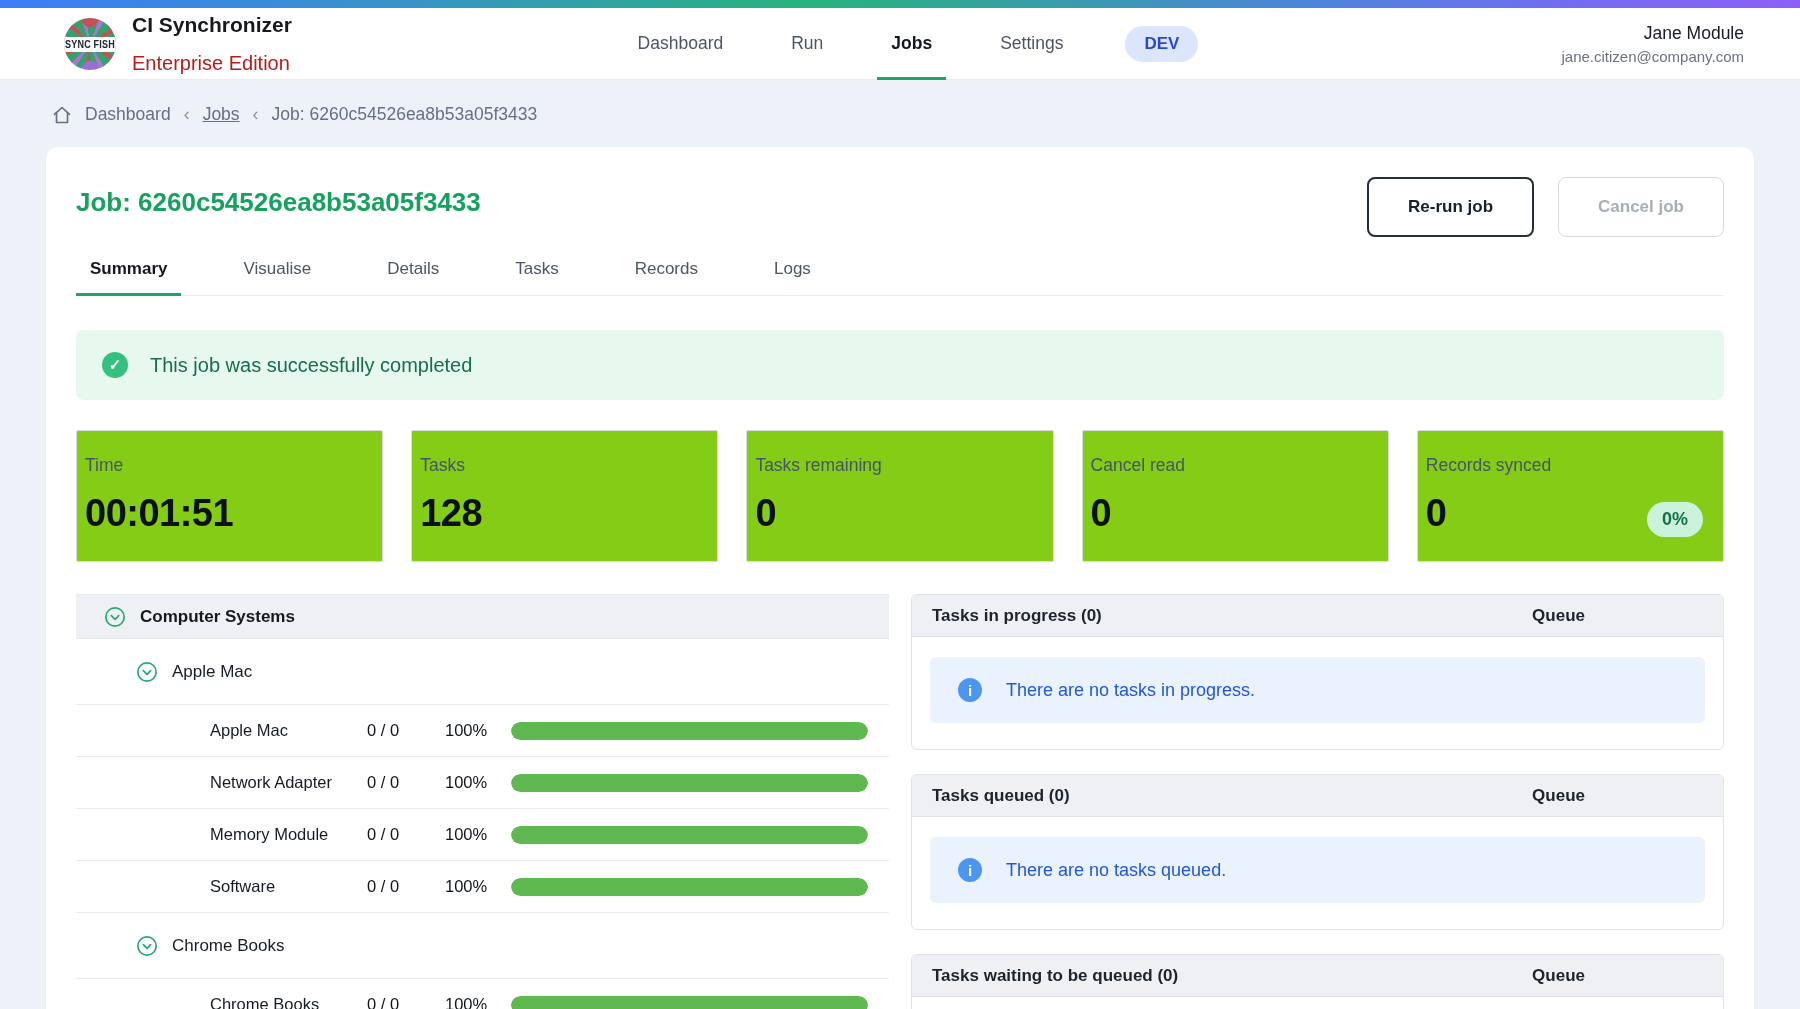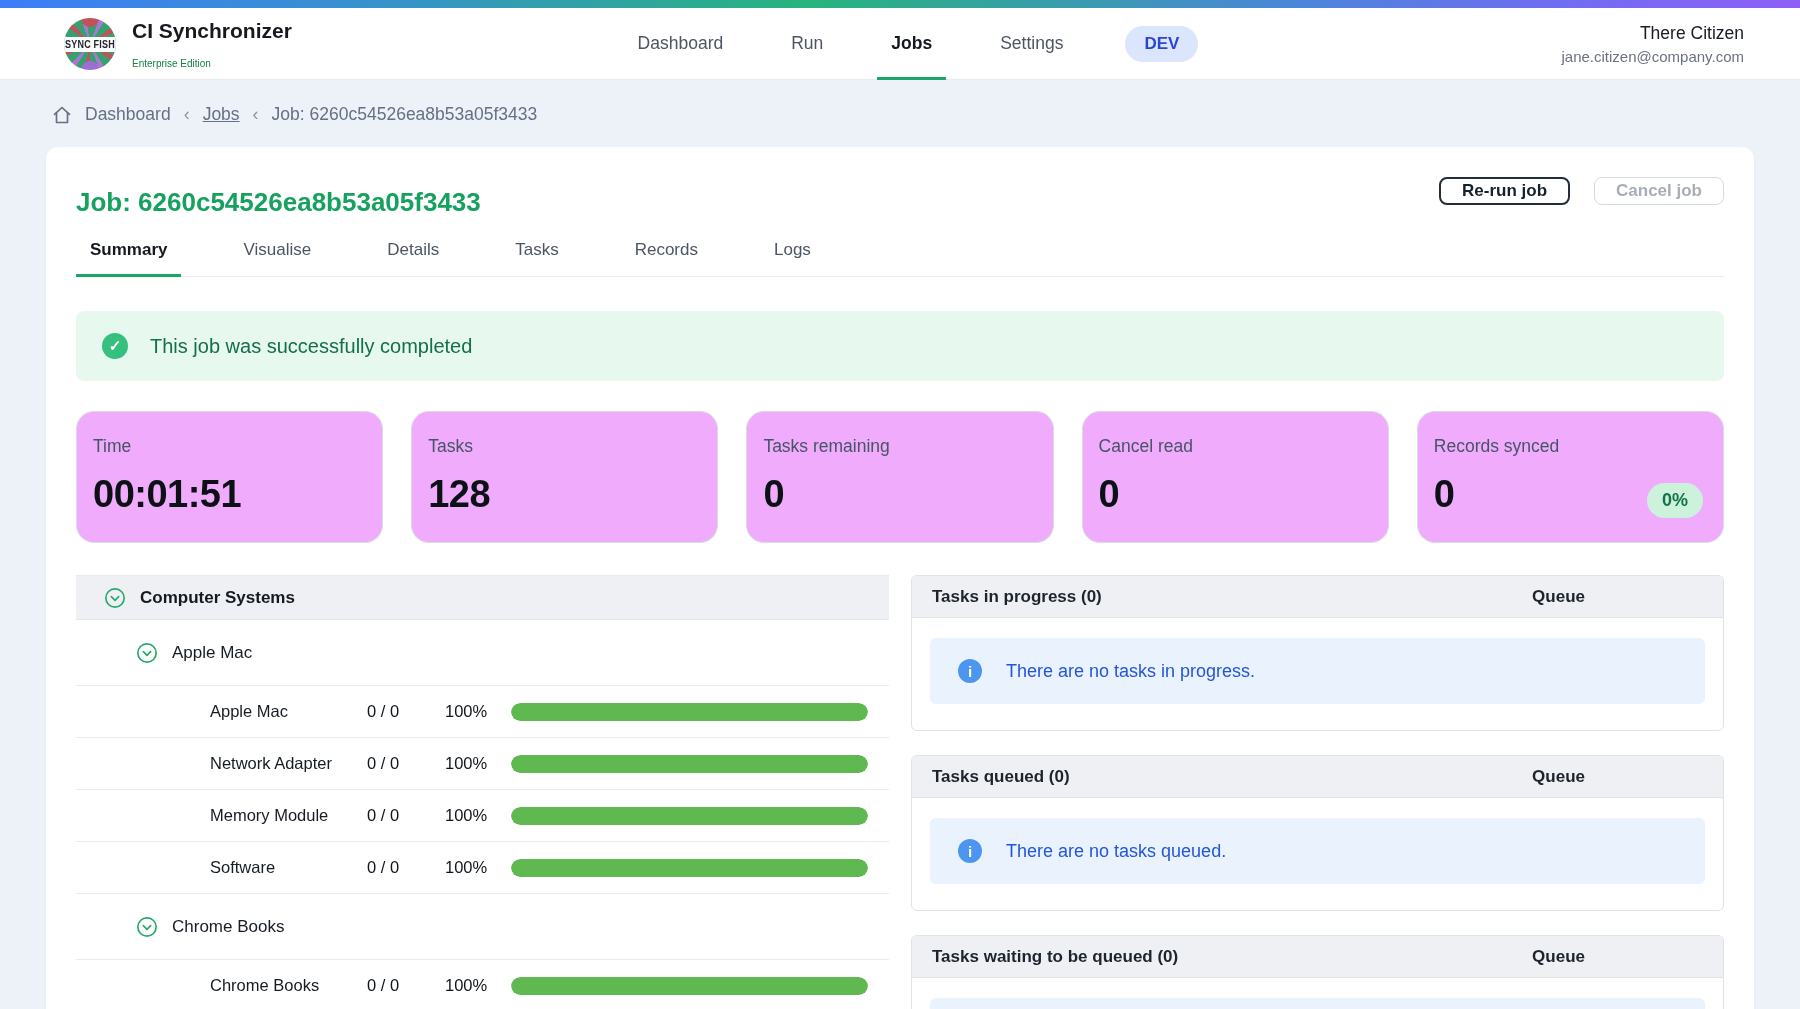--- a/index.html
+++ b/index.html
@@ -14,21 +14,21 @@
   .brand { display:flex; align-items:center; gap:16px; width:340px; flex:none; }
   .logo { width:52px; height:52px; border-radius:50%; position:relative; overflow:hidden; flex:none;
     display:flex; align-items:center; justify-content:center;
     background:
       radial-gradient(circle at 50% 0%, #c0535a 0 9px, transparent 9px),
       radial-gradient(circle at 50% 100%, #9a6fd0 0 9px, transparent 9px),
       repeating-conic-gradient(#37a06d 0 20deg, #a678d2 20deg 32deg, #37a06d 32deg 52deg, #c0535a 52deg 64deg); }
   .logo::before { content:""; position:absolute; left:0; right:0; top:19px; height:15px; background:#fcfcfd; }
   .logo-text { position:relative; font-size:9px; font-weight:700; color:#22262c; letter-spacing:.2px; transform:scaleY(1.25); }
   .brand-title { font-size:21px; font-weight:700; color:#16191d; }
-  .brand-subtitle { font-size:10px; color:#15803d; margin-top:15px; }
+  .brand-subtitle { font-size:20px; color:#b91c1c; margin-top:15px; }
   .nav { flex:1; display:flex; align-items:center; justify-content:center; gap:34px; height:100%; }
   .nav-items { display:flex; height:100%; gap:12px; }
   .nav-item { font-size:17.5px; color:#4d5563; display:flex; align-items:center; height:100%;
     padding:0 28px; position:relative; cursor:pointer; white-space:nowrap; }
   .nav-item.active { color:#14181f; font-weight:600; }
   .nav-item.active::after { content:""; position:absolute; left:14px; right:14px; bottom:-1px; height:3px; background:#1ca566; }
   .env-badge { background:#dbe5fb; color:#2b46d3; font-weight:700; font-size:17px;
     padding:8px 19px; border-radius:20px; }
   .user { width:340px; flex:none; text-align:right; }
   .user-name { font-size:17.5px; font-weight:500; color:#161b24; }
@@ -41,39 +41,39 @@
   .crumb { cursor:pointer; }
   .crumb.underlined { text-decoration:underline; }
   .crumb.current { cursor:default; }
 
   
   .card { margin:6px 46px 0; background:#fff; border-radius:12px;
     box-shadow:0 1px 3px rgba(16,24,40,.05); padding:30px 30px 60px; }
   .job-header { display:flex; justify-content:space-between; align-items:flex-start; }
   .job-title { font-size:26px; font-weight:700; color:#17a15f; padding-top:10px; }
   .job-actions { display:flex; gap:24px; }
-  .btn { height:28px; padding:0 21px; border-radius:8px; background:#fff; font-family:inherit;
+  .btn { height:60px; padding:0 39px; border-radius:8px; background:#fff; font-family:inherit;
     font-size:17px; font-weight:600; cursor:pointer; }
   .btn-rerun { border:2px solid #232d3b; color:#16202e; }
   .btn-cancel { border:1px solid #d5dade; color:#a7aeb6; }
 
   .tabs { display:flex; gap:48px; margin-top:22px; border-bottom:1px solid #ebedf0; }
   .tab { padding:0 14px 16px; font-size:17px; color:#4b5564; position:relative; cursor:pointer; }
   .tab.active { color:#15191f; font-weight:600; }
   .tab.active::after { content:""; position:absolute; left:0; right:0; bottom:-1px; height:3px; background:#1ca566; }
 
   .banner { margin-top:34px; height:70px; background:#e7f8ef; border-radius:8px;
     display:flex; align-items:center; gap:22px; padding:0 26px; }
   .check-icon { width:26px; height:26px; border-radius:50%; background:#35c17d; color:#fff; flex:none;
     display:flex; align-items:center; justify-content:center; font-size:15px; font-weight:700; }
   .banner-text { font-size:20px; color:#156e4e; font-weight:500; }
 
   .stats { display:grid; grid-template-columns:repeat(5,1fr); gap:28px; margin-top:30px; }
-  .stat-card { border:1px solid #d8dde4; border-radius:18px; background:#f0abfc;
-    padding:24px 16px 26px; position:relative; }
+  .stat-card { border:1px solid #d8dde4; border-radius:2px; background:#84cc16;
+    padding:24px 8px 26px; position:relative; }
   .stat-label { font-size:17.5px; color:#475467; }
   .stat-value { font-size:38px; font-weight:800; color:#0c1116; margin-top:16px; letter-spacing:-.5px; }
   .stat-badge { position:absolute; right:20px; bottom:24px; background:#cdf2dc; color:#13724a;
     font-size:18px; font-weight:700; padding:7px 15px; border-radius:19px; }
 
   .columns { display:grid; grid-template-columns:1fr 1fr; gap:22px; margin-top:32px; align-items:start; }
 
   
   .tree { border-top:1px solid #e6e9ed; }
   .tree-header { height:44px; background:#eef0f3; border-bottom:1px solid #e4e7eb;
@@ -121,21 +121,21 @@
   <nav class="nav">
     <div class="nav-items" id="nav-items">
         <div class="nav-item">Dashboard</div>
         <div class="nav-item">Run</div>
         <div class="nav-item active">Jobs</div>
         <div class="nav-item">Settings</div>
       </div>
     <span class="env-badge">DEV</span>
   </nav>
   <div class="user">
-    <div class="user-name">There Citizen</div>
+    <div class="user-name">Jane Module</div>
     <div class="user-email">jane.citizen@company.com</div>
   </div>
 </header>
 
 <div class="breadcrumb">
   <span style="display:flex;">
     <svg width="20" height="20" viewBox="0 0 24 24" fill="none" stroke="#667084" stroke-width="2" stroke-linecap="round" stroke-linejoin="round">
       <path d="M3 11.2 12 3l9 8.2"></path>
         <path d="M5.4 9.3V21h13.2V9.3"></path>
     </svg>

